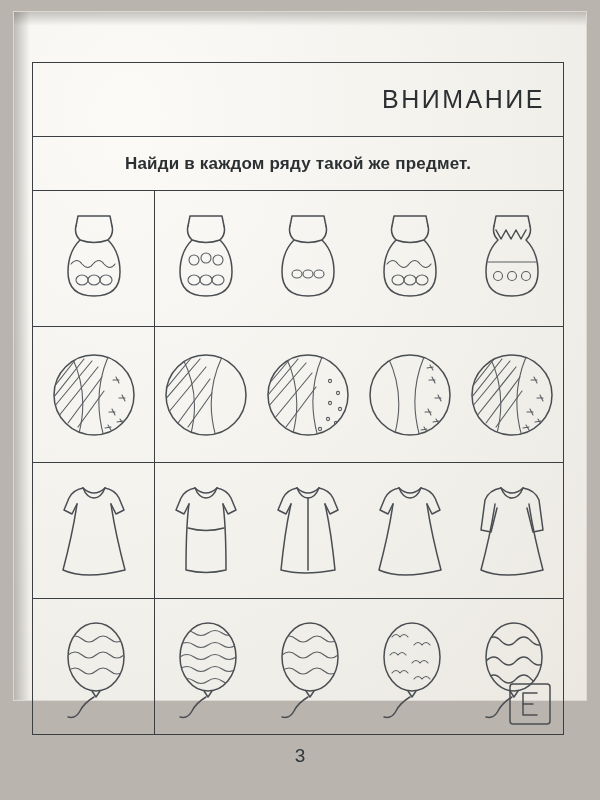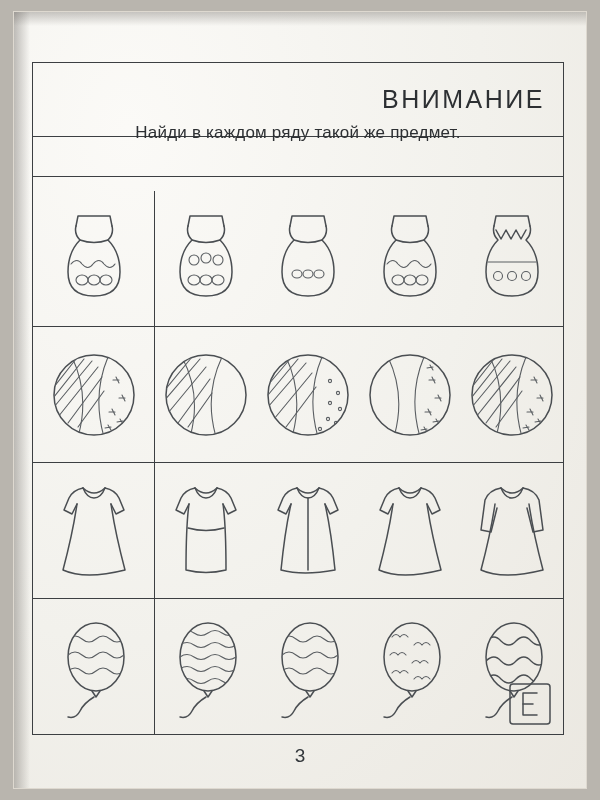--- a/index.html
+++ b/index.html
@@ -12,21 +12,21 @@
     background: #b9b5ae;
     font-family: "Liberation Sans", sans-serif;
     overflow: hidden;
   }
   
   .page {
     position: absolute;
     left: 14px;
     top: 12px;
     width: 572px;
-    height: 776px;
+    height: 688px;
     background: #f3f2ee;
     box-shadow: 0 0 0 1px #ded9d0;
   }
   .page-inner {
     position: absolute;
     left: 0; top: 0; right: 0; bottom: 0;
     background:
       radial-gradient(ellipse at 20% 15%, #fbfaf7 0%, #f2f1ec 55%, #ebe8e1 100%);
   }
   
@@ -56,27 +56,29 @@
     font-size: 25px;
     letter-spacing: 2.5px;
     color: #2d3033;
     padding-right: 18px;
     white-space: nowrap;
   }
   
   .instruction-band {
     position: absolute;
     left: 0;
-    top: 60px;
+    top: 74px;
     width: 100%;
     height: 54px;
     border-bottom: 1.6px solid #3c3f42;
     box-sizing: border-box;
     display: flex;
+    align-items: center;
     justify-content: center;
+    font-weight: bold;
   }
   .instruction-text {
     font-size: 17px;
     color: #2d3033;
     letter-spacing: 0.2px;
   }
   
   .rows {
     position: absolute;
     left: 0;

